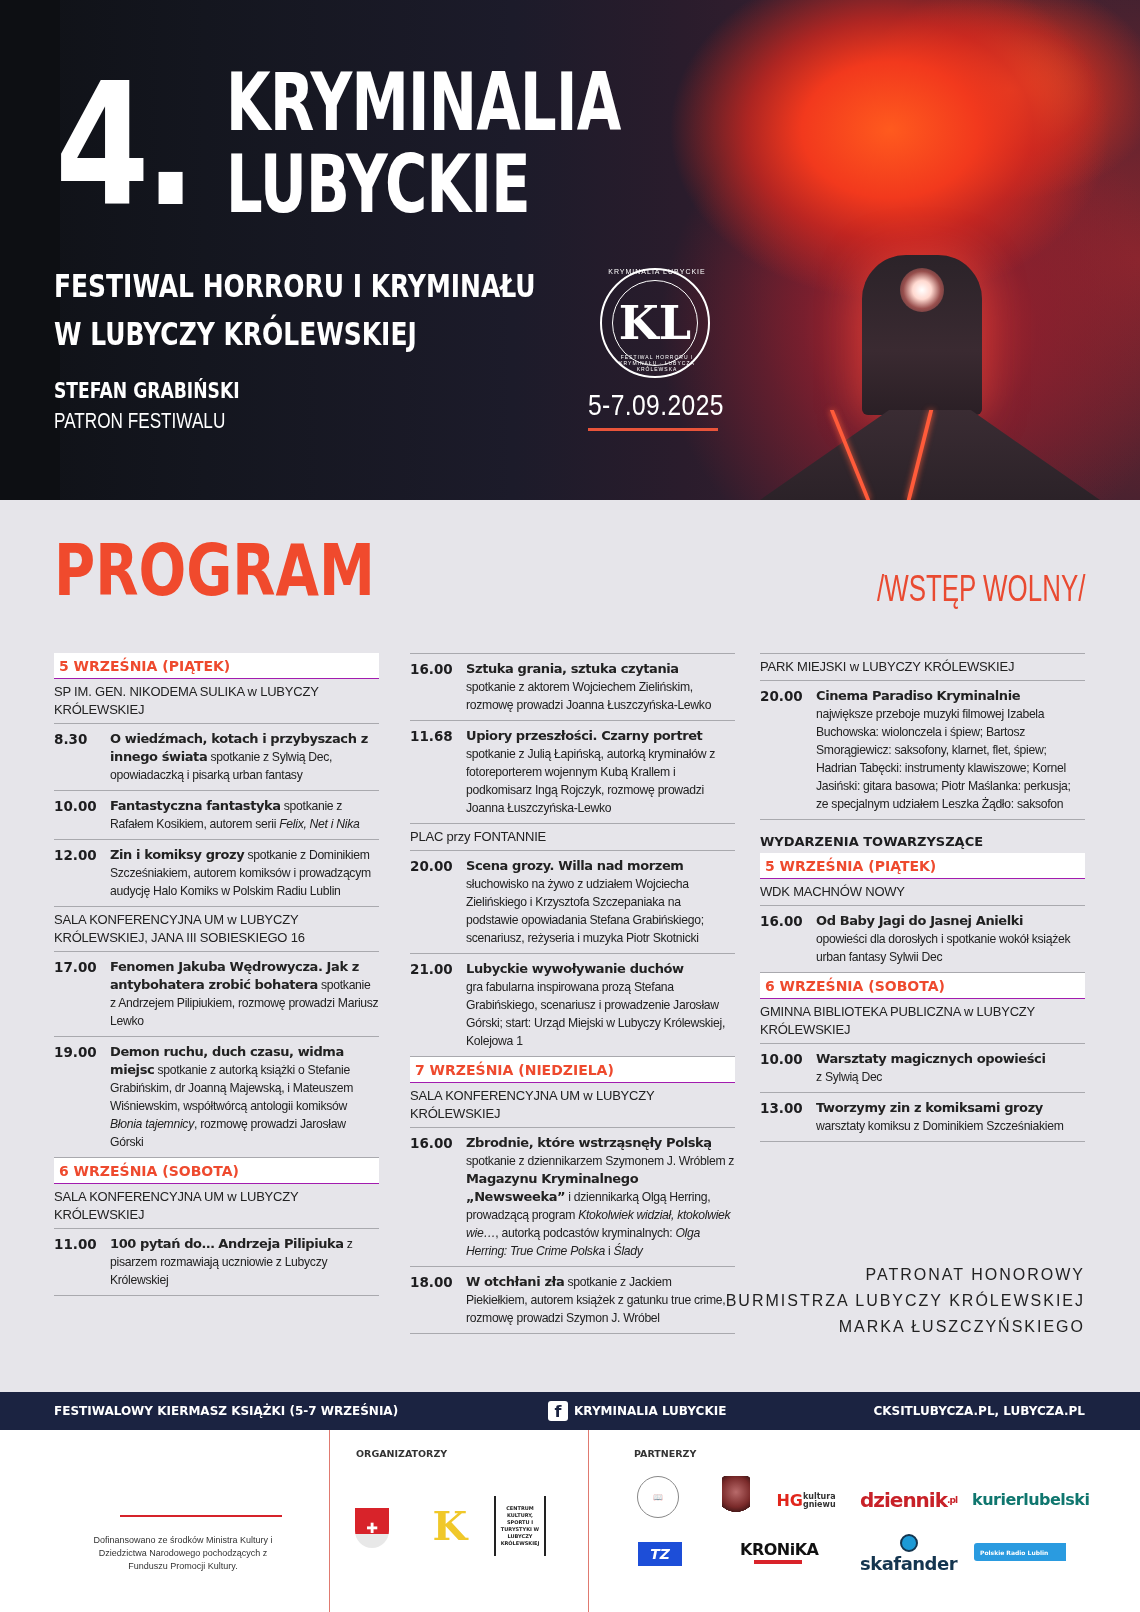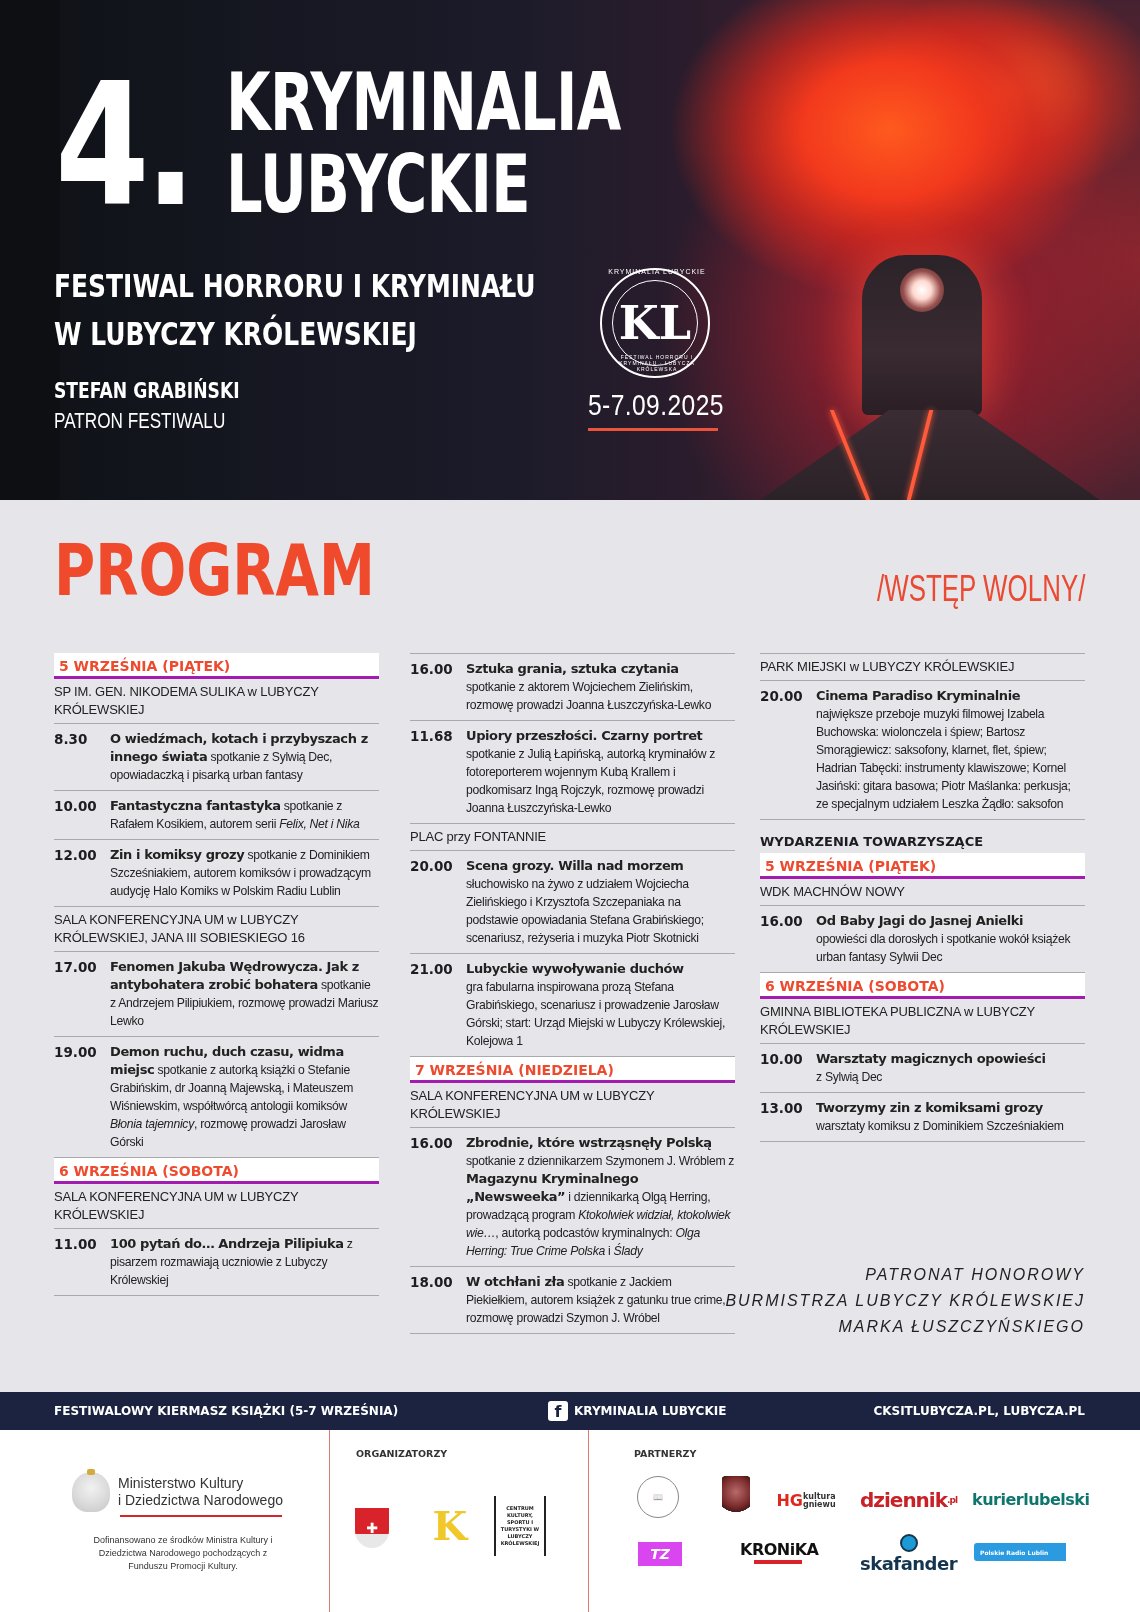--- a/index.html
+++ b/index.html
@@ -27,32 +27,32 @@
   .emblem .ring-text { position:absolute; left:0; top:-2px; width:110px; text-align:center; font-size:7px; color:#fff; letter-spacing:1px; }
   .emblem .ring-text.bottom { top:auto; bottom:4px; }
   .date { position:absolute; left:588px; top:388px; font-size:30px; color:#fff; transform: scaleX(0.82); transform-origin:left top; letter-spacing:0.5px; }
   .date-underline { position:absolute; left:588px; top:428px; width:130px; height:3px; background:#e9543a; }
 
   .program-title { position:absolute; left:54px; top:530px; font-family:"DejaVu Sans", sans-serif; font-weight:bold; font-size:72px; line-height:80px; color:#f04a2d; transform: scaleX(0.78); transform-origin:left top; }
   .entry-free { position:absolute; right:55px; top:568px; font-size:36px; color:#e94a31; transform: scaleX(0.72); transform-origin:right top; }
 
   .col { position:absolute; top:653px; width:325px; }
   .col1 { left:54px; } .col2 { left:410px; } .col3 { left:760px; }
-  .day { background:#fff; color:#ee4a2e; font-family:"DejaVu Sans", sans-serif; font-weight:bold; font-size:14px; height:26px; line-height:26px; padding-left:5px; border-bottom:3px solid #a21caf; }
+  .day { background:#fff; color:#ee4a2e; font-family:"DejaVu Sans", sans-serif; font-weight:bold; font-size:14px; height:26px; line-height:26px; padding-left:5px; border-bottom:1px solid #a21caf; }
   .day span, .venue span, .ev-time, .ev-body, .sect-title span { display:inline-block; }
   .venue { font-size:13px; line-height:18px; padding:4px 0 4px 0; border-bottom:1px solid #a9a9ae; color:#222; letter-spacing:-0.2px; }
   .sect-title { font-family:"DejaVu Sans", sans-serif; font-weight:bold; font-size:13px; padding:14px 0 4px 0; color:#1d1d1f; }
   .ev { display:flex; padding:6px 0 6px 0; border-bottom:1px solid #a9a9ae; }
   .ev-time { width:56px; flex:none; font-family:"DejaVu Sans", sans-serif; font-weight:bold; font-size:13.5px; line-height:18px; color:#1d1d1f; }
   .ev-body { flex:1; font-size:12.2px; line-height:18px; color:#222; letter-spacing:-0.3px; }
   .ev-body b { font-family:"DejaVu Sans", sans-serif; font-weight:bold; font-size:13px; letter-spacing:-0.4px; }
   .ev-body i { font-style:italic; }
   .gap-top { border-top:1px solid #a9a9ae; }
 
-  .honor { position:absolute; right:55px; top:1262px; text-align:right; font-size:16px; line-height:26px; letter-spacing:2px; color:#222;font-style:italic; }
+  .honor { position:absolute; right:55px; top:1262px; text-align:right; font-size:16px; line-height:26px; letter-spacing:2px; color:#222; }
 
   .bar { position:absolute; left:0; top:1392px; width:1140px; height:38px; background:#1b2341; color:#fff; font-family:"DejaVu Sans", sans-serif; font-weight:bold; font-size:12px;padding-left:8px; }
   .bar .l { position:absolute; left:54px; top:12px; }
   .bar .m { position:absolute; left:548px; top:9px; display:flex; align-items:center; gap:6px; }
   .bar .fb { width:20px; height:20px; background:#fff; color:#1b2341; border-radius:3px; font-size:16px; line-height:22px; text-align:center; font-family:"DejaVu Sans", sans-serif; font-weight:bold; }
   .bar .r { position:absolute; right:55px; top:12px; }
 
   .footer { position:absolute; left:0; top:1430px; width:1140px; height:182px; background:#fff; }
   .vline { position:absolute; top:0; width:1px; height:182px; background:#e07a70; }
   .ministry { position:absolute; left:72px; top:42px; display:flex; align-items:center; gap:8px; }
@@ -65,21 +65,21 @@
   .logo { position:absolute; display:flex; align-items:center; justify-content:center; font-family:"DejaVu Sans", sans-serif; font-weight:bold; }
   .crest { left:355px; top:78px; width:34px; height:40px; background: linear-gradient(180deg,#d8232a 0 65%, #e8e8e8 65% 100%); border-radius:0 0 18px 18px; color:#fff; font-size:14px; }
   .klogo { left:432px; top:74px; width:36px; height:42px; color:#f0c82a; font-size:40px; font-family:"DejaVu Serif", serif; }
   .cksit { left:494px; top:66px; width:52px; height:60px; font-size:5px; line-height:7px; color:#222; text-align:center; border-left:2px solid #222; border-right:2px solid #222; padding:4px 2px; }
   .p-circle { left:637px; top:46px; width:42px; height:42px; border-radius:50%; border:1px solid #888; font-size:8px; color:#666; }
   .p-muzeum { left:722px; top:46px; width:28px; height:46px; background: radial-gradient(circle at 50% 35%, #b86a6a 0%, #7a2a2a 45%, #4a1a1a 60%, #fff 61%); font-size:5px; color:#7a2a2a; align-items:flex-end; }
   .p-kg { left:786px; top:50px; width:40px; height:42px; font-size:8px; color:#333; line-height:8px; }
   .p-kg .hg { color:#e1261c; font-size:16px; line-height:16px; }
   .p-dziennik { left:860px; top:58px; font-size:20px; color:#c82128; letter-spacing:-1px; }
   .p-kurier { left:972px; top:60px; font-size:16px; color:#0f766e; letter-spacing:-0.5px; }
-  .p-tz { left:638px; top:112px; width:44px; height:24px; background:#d946ef; color:#fff; font-size:14px; font-style:italic; }
+  .p-tz { left:638px; top:112px; width:44px; height:24px; background:#1d4ed8; color:#fff; font-size:14px; font-style:italic; }
   .p-kronika { left:740px; top:110px; font-size:16px; color:#111; letter-spacing:-0.5px; }
   .p-kronika::after { content:""; position:absolute; left:14px; bottom:-5px; width:48px; height:4px; background:#d9232a; }
   .p-skafander { left:860px; top:104px; flex-direction:column; font-size:18px; color:#14354f; letter-spacing:-0.5px; }
   .p-skafander .dot { width:18px; height:18px; border-radius:50%; background:#1c9ad6; border:2px solid #14354f; margin-bottom:1px; }
   .p-radio { left:974px; top:113px; width:92px; height:18px; background:#2a9be0; color:#fff; font-size:6px; border-radius:3px 0 0 3px; justify-content:flex-start; padding-left:6px; }
 </style>
 </head>
 <body>
 
 <div class="hero">
@@ -214,27 +214,20 @@
     <span class="fb">f</span>
     <span>KRYMINALIA LUBYCKIE</span>
   </div>
   <div class="r">CKSITLUBYCZA.PL, LUBYCZA.PL</div>
 </div>
 
 <div class="footer">
   <div class="vline" style="left:329px;"></div>
   <div class="vline" style="left:588px;"></div>
 
-  <div class="ministry">
-    <div class="eagle"></div>
-    <div class="ministry-name">
-      <div>Ministerstwo Kultury</div>
-      <div>i Dziedzictwa Narodowego</div>
-    </div>
-  </div>
   <div class="ministry-line"></div>
   <div class="funding">Dofinansowano ze środków Ministra Kultury i Dziedzictwa Narodowego pochodzących z Funduszu Promocji Kultury.</div>
 
   <div class="f-label" style="left:356px;top:18px;">ORGANIZATORZY</div>
   <div class="logo crest">✚</div>
   <div class="logo klogo">K</div>
   <div class="logo cksit">CENTRUM KULTURY, SPORTU I TURYSTYKI W LUBYCZY KRÓLEWSKIEJ</div>
 
   <div class="f-label" style="left:634px;top:18px;">PARTNERZY</div>
   <div class="logo p-circle">📖</div>

